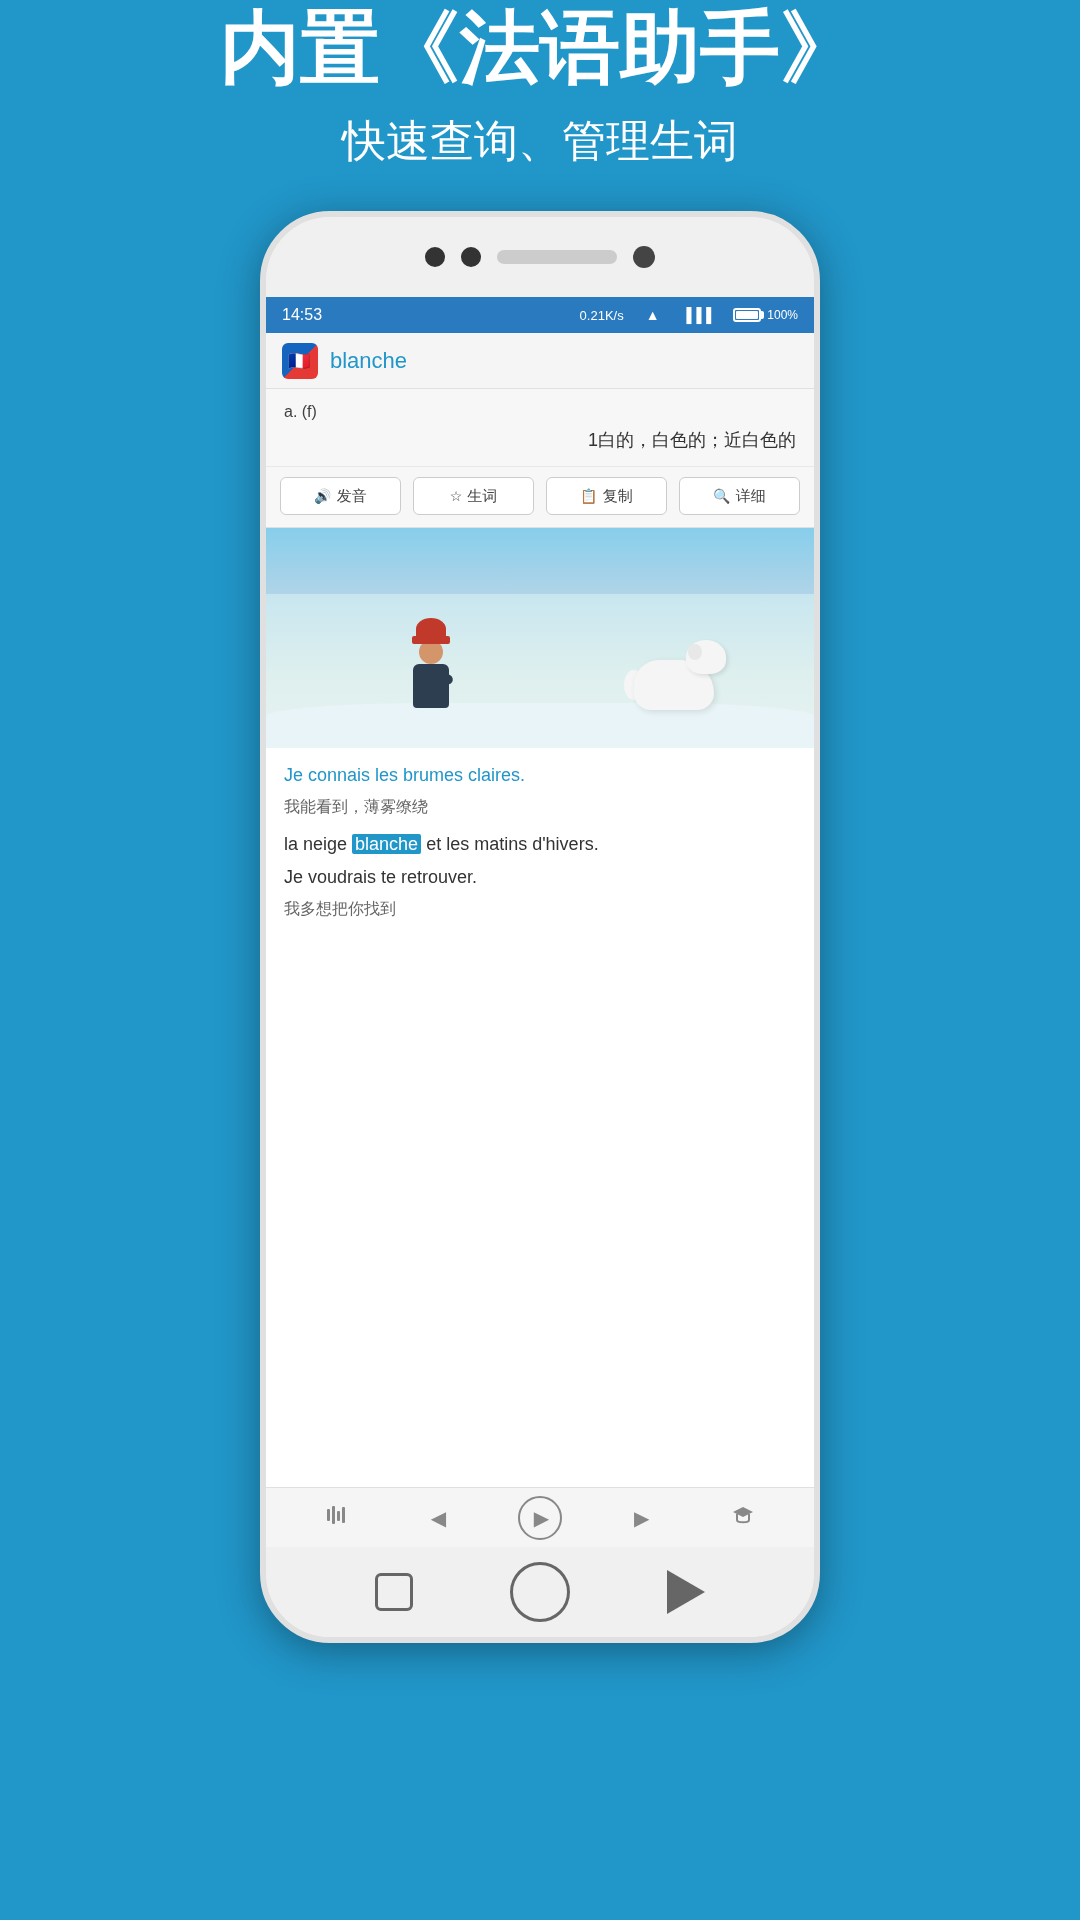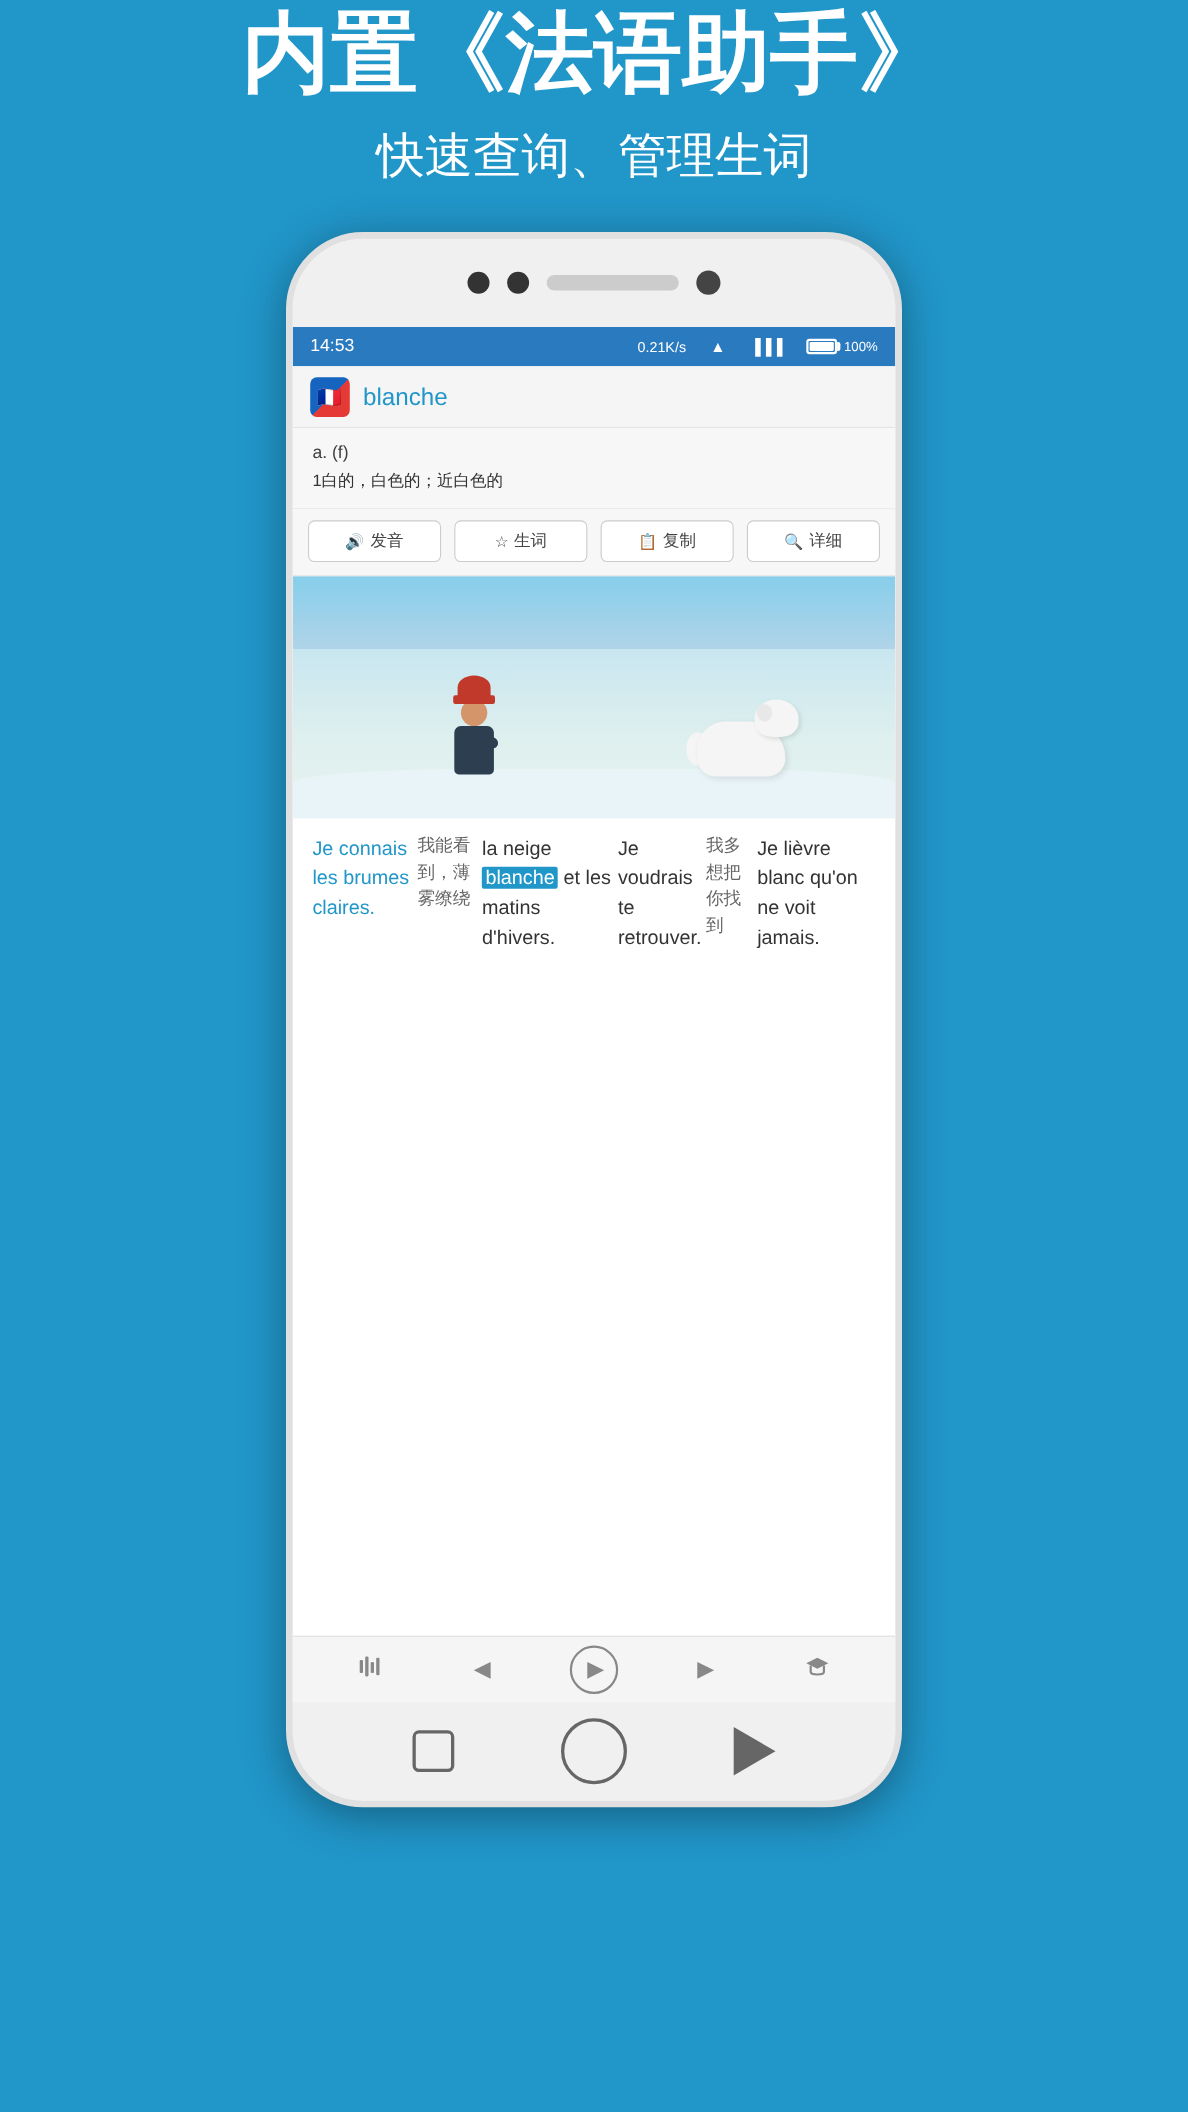--- a/index.html
+++ b/index.html
@@ -218,23 +218,24 @@
       background: #f7f7f7;
       border-bottom: 1px solid #e8e8e8;
       flex-shrink: 0;
     }
     .def-type {
       font-size: 16px;
       color: #404040;
       margin-bottom: 6px;
     }
     .def-text {
-      font-size: 15px;
+      font-size: 18px;
       color: #333;
       line-height: 1.5;
+      text-align: right;
     }
 
     
     .action-buttons {
       display: flex;
       gap: 12px;
       padding: 10px 14px 12px;
       background: #f7f7f7;
       border-bottom: 1px solid #e0e0e0;
       flex-shrink: 0;
@@ -392,21 +393,21 @@
       background: #f5f5f5;
       border-radius: 50%;
     }
 
     
     .sentences-area {
       flex: 1;
       overflow: hidden;
       padding: 14px 18px;
       display: flex;
-      flex-direction: row;
+      flex-direction: column;
       gap: 4px;
     }
     .sentence-fr {
       color: #2196C9;
       font-size: 18px;
       line-height: 1.5;
       margin-bottom: 2px;
     }
     .sentence-cn {
       color: #666;
@@ -595,21 +596,20 @@
         <div class="sentence-fr">Je connais les brumes claires.</div>
         <div class="sentence-cn">我能看到，薄雾缭绕</div>
 
         <div class="sentence-fr-normal">
           la neige <span class="highlighted-word">blanche</span> et les matins d'hivers.
         </div>
 
         <div class="sentence-fr-normal">Je voudrais te retrouver.</div>
         <div class="sentence-cn">我多想把你找到</div>
 
-        <div class="sentence-fr-normal">Je lièvre blanc qu'on ne voit jamais.</div>
       </div>
 
       <div class="player-bar">
         <div class="player-icon">
           <svg width="24" height="24" viewBox="0 0 24 24" fill="#888">
             <rect x="2" y="6" width="3" height="12" rx="1"></rect>
             <rect x="7" y="3" width="3" height="18" rx="1"></rect>
             <rect x="12" y="8" width="3" height="10" rx="1"></rect>
             <rect x="17" y="4" width="3" height="16" rx="1"></rect>
           </svg>

